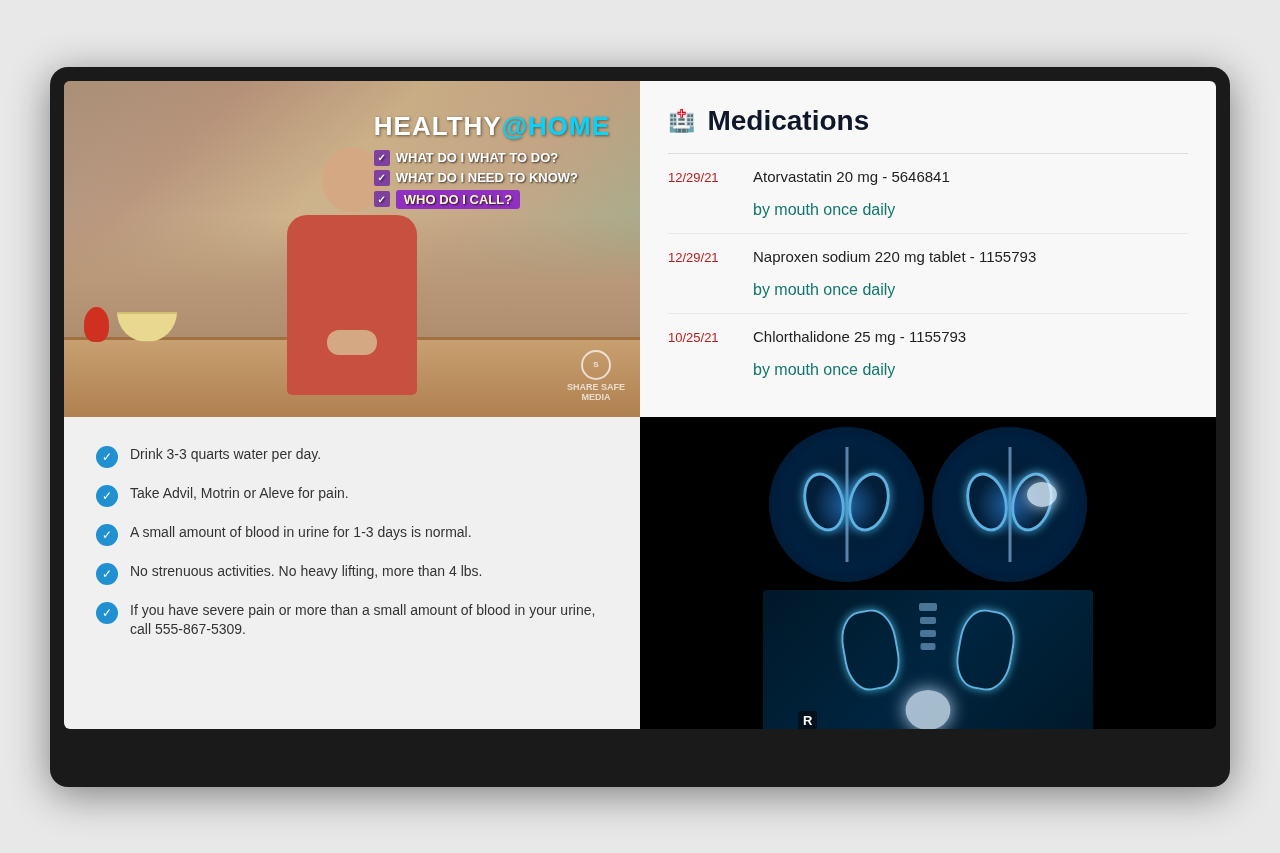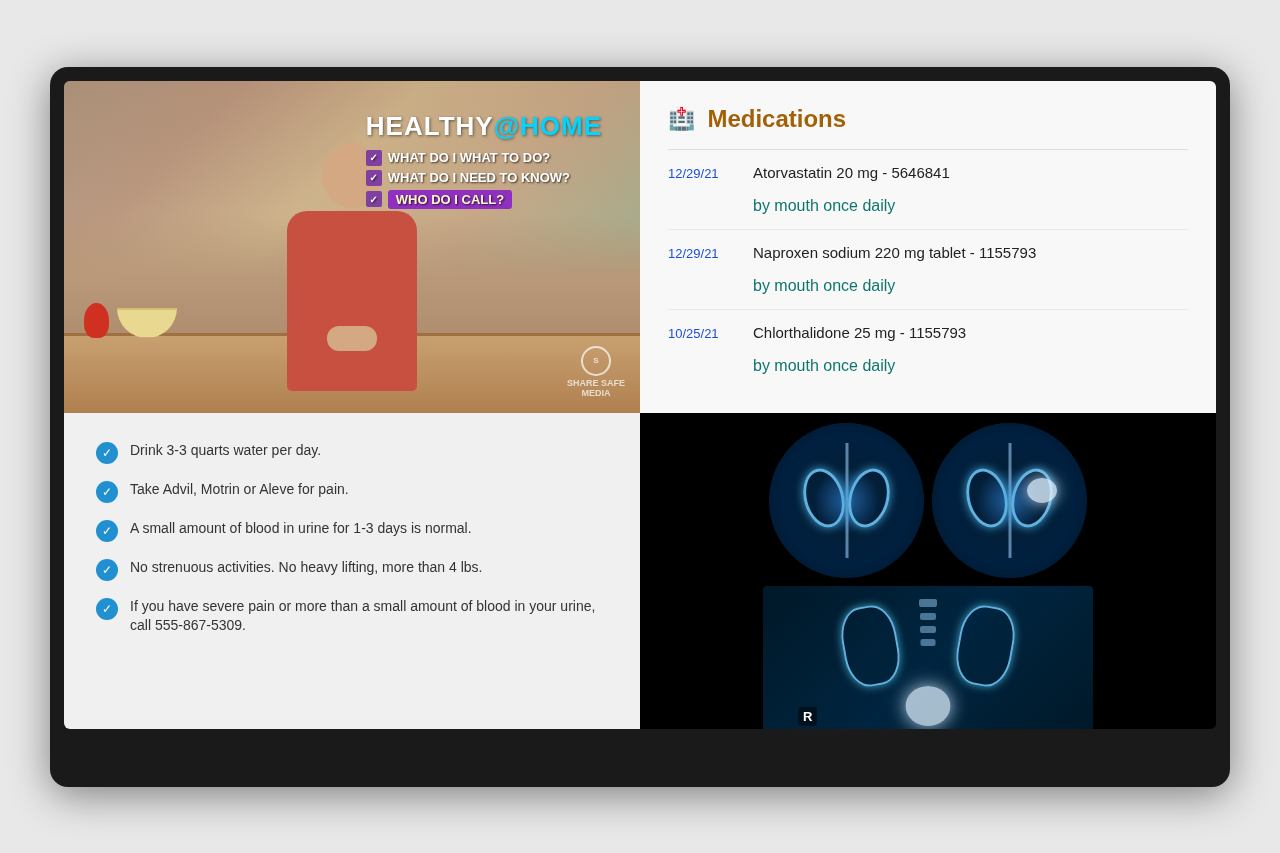--- a/index.html
+++ b/index.html
@@ -90,21 +90,21 @@
       width: 50px;
       height: 25px;
       background: #d4a882;
       border-radius: 12px;
     }
 
     
     .video-overlay {
       position: absolute;
       top: 30px;
-      right: 38px;
+      right: 30px;
       text-align: left;
     }
 
     .healthy-home-title {
       font-size: 26px;
       font-weight: 900;
       color: #00d4ff;
       letter-spacing: 1px;
       text-shadow: 1px 1px 3px rgba(0,0,0,0.5);
       margin-bottom: 8px;
@@ -215,23 +215,23 @@
       align-items: center;
       gap: 12px;
       margin-bottom: 16px;
     }
 
     .med-icon {
       font-size: 22px;
     }
 
     .med-title {
-      font-size: 24px;
+      font-size: 28px;
       font-weight: 700;
-      color: #a16207;
+      color: #0f172a;
     }
 
     .med-divider {
       height: 1px;
       background: #ddd;
       margin-bottom: 0;
     }
 
     .med-item {
       padding: 14px 0;
@@ -243,21 +243,21 @@
     }
 
     .med-item-row {
       display: flex;
       align-items: flex-start;
       gap: 20px;
     }
 
     .med-date {
       font-size: 13px;
-      color: #1d4ed8;
+      color: #b91c1c;
       min-width: 65px;
       padding-top: 2px;
     }
 
     .med-info {
       flex: 1;
     }
 
     .med-name {
       font-size: 15px;

